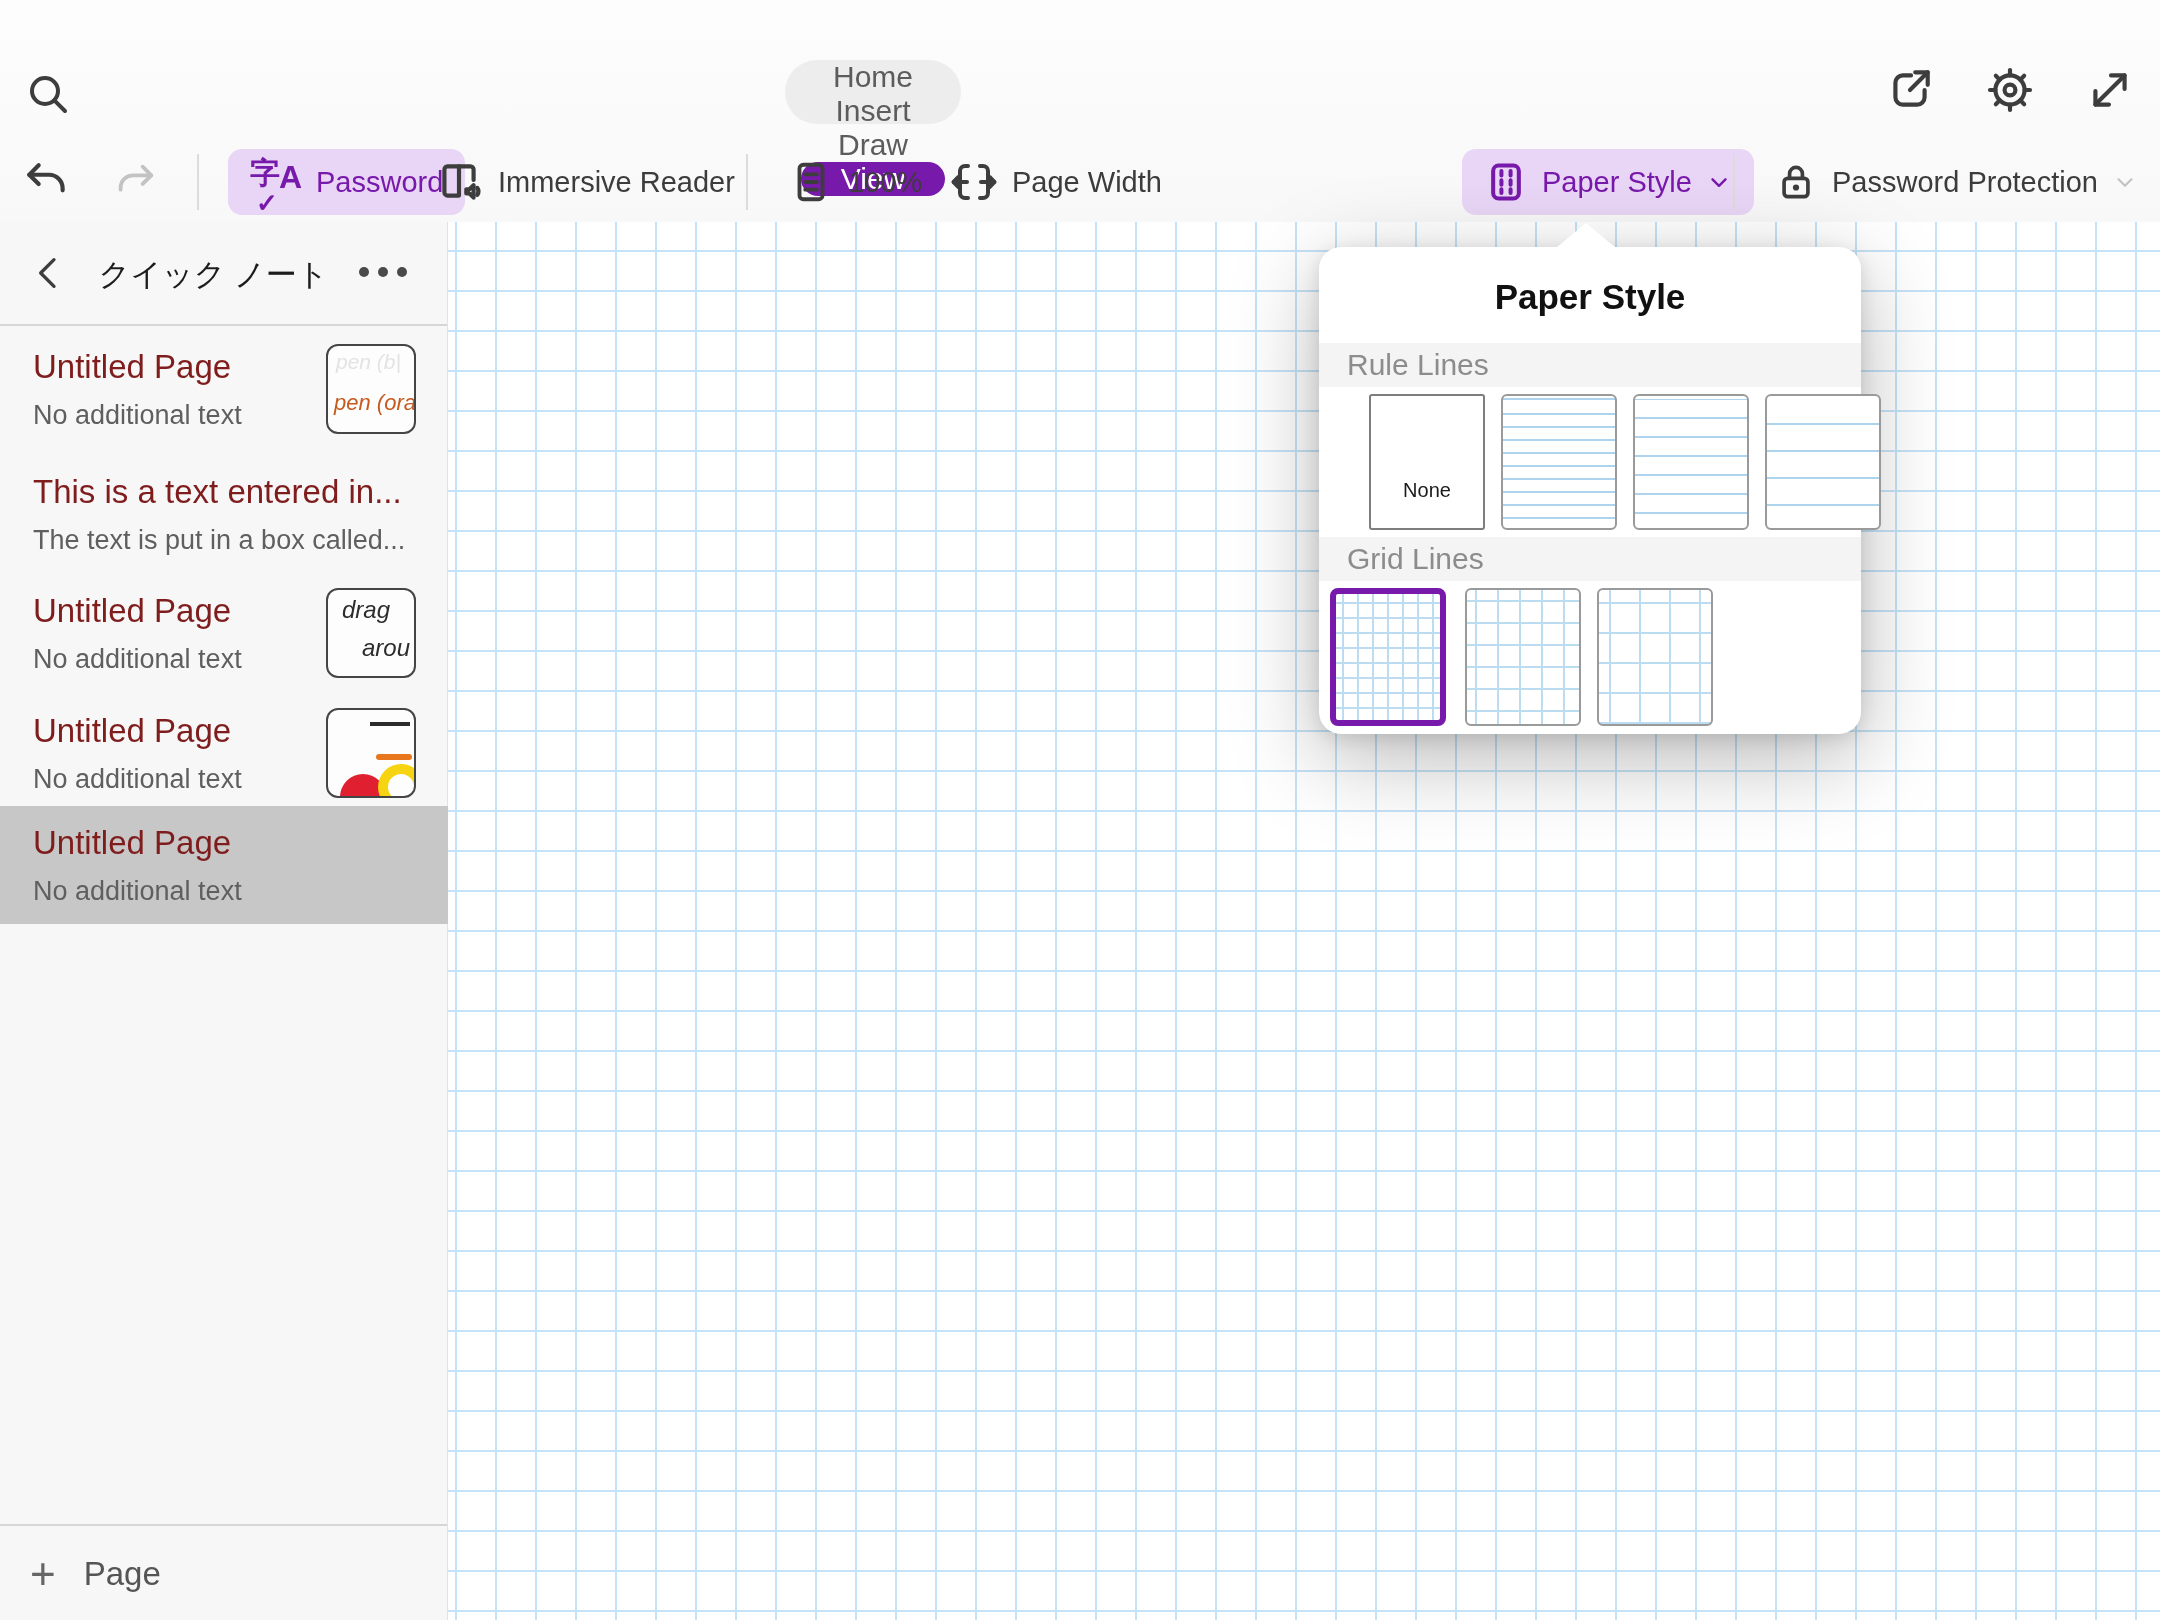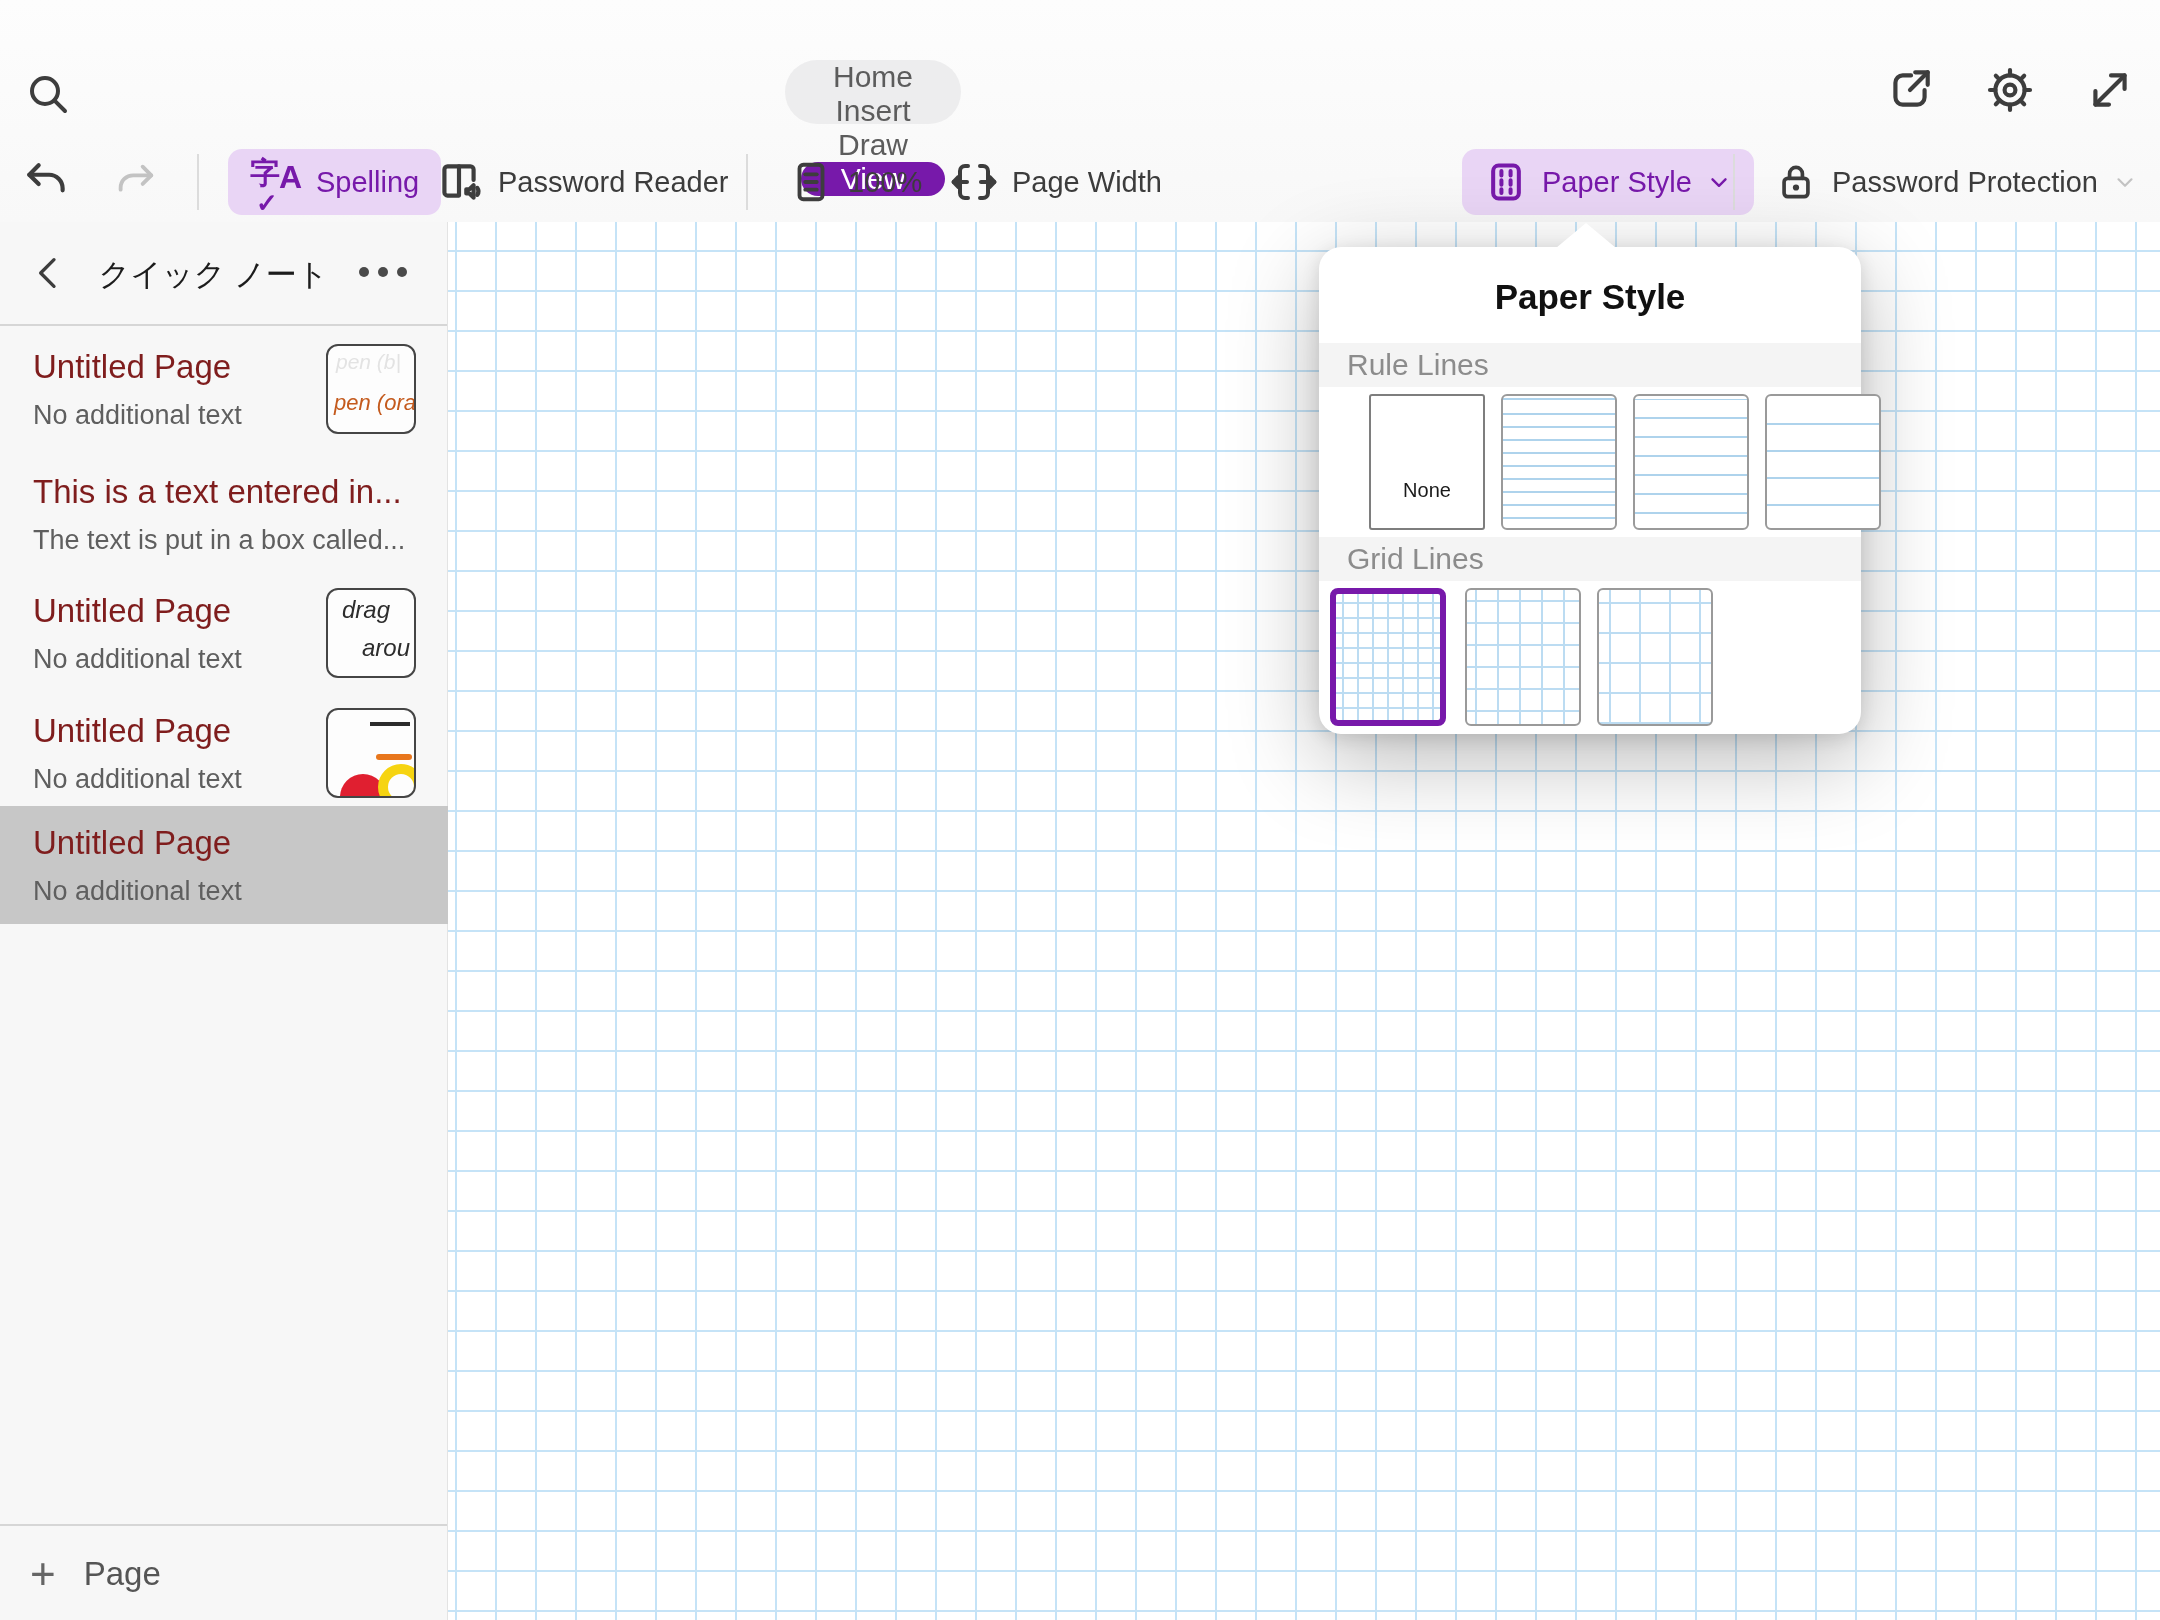--- a/index.html
+++ b/index.html
@@ -229,31 +229,31 @@
       </button>
 
       <div class="sep" style="left:197px;"></div>
 
       <button class="tb tb-pill" style="left:228px;">
         <span class="spell-glyph">
           <span class="spell-zi">字</span>
             <span class="spell-a">A</span>
             <span class="spell-check">✓</span>
         </span>
-        <span class="tb-label">Spelling</span>
+        <span class="tb-label">Password</span>
       </button>
 
       <button class="tb" style="left:434px;">
         <svg class="s" width="50" height="50" viewBox="0 0 24 24">
           <path class="stroke" d="M12 4.5H6.5C5.7 4.5 5 5.2 5 6v11c0 .8.7 1.5 1.5 1.5H12z"></path>
           <path class="stroke" d="M12 4.5h5.5c.8 0 1.5.7 1.5 1.5v5"></path>
           <path class="stroke" d="M15.5 15.5h1.5l2-2v6l-2-2h-1.5z" fill="#3d3d3d"></path>
           <path class="stroke" d="M20.8 14.8a3 3 0 0 1 0 3.4"></path>
         </svg>
-        <span class="tb-label">Password Reader</span>
+        <span class="tb-label">Immersive Reader</span>
       </button>
 
       <div class="sep" style="left:746px;"></div>
 
       <button class="tb" style="left:788px;">
         <svg class="s" width="46" height="46" viewBox="0 0 24 24">
           <rect class="stroke" x="6" y="3" width="12" height="18" rx="2"></rect>
           <line class="stroke" x1="9" y1="8" x2="15" y2="8"></line>
           <line class="stroke" x1="9" y1="12" x2="15" y2="12"></line>
           <line class="stroke" x1="9" y1="16" x2="15" y2="16"></line>

